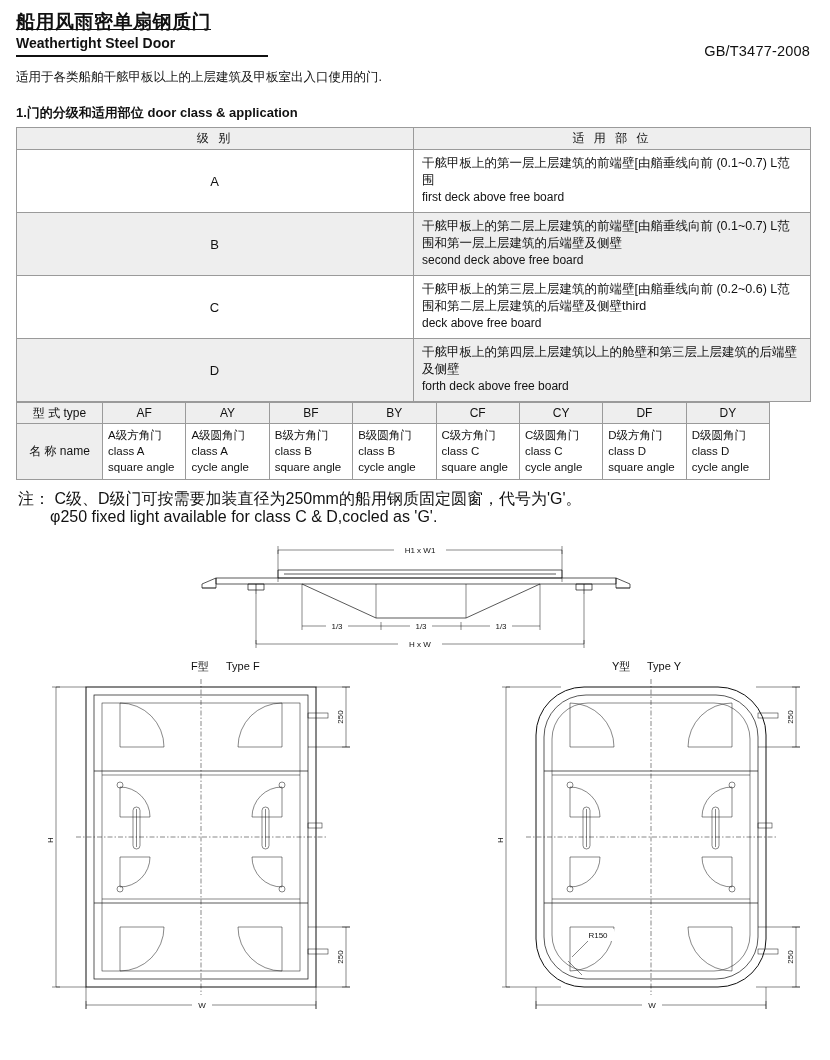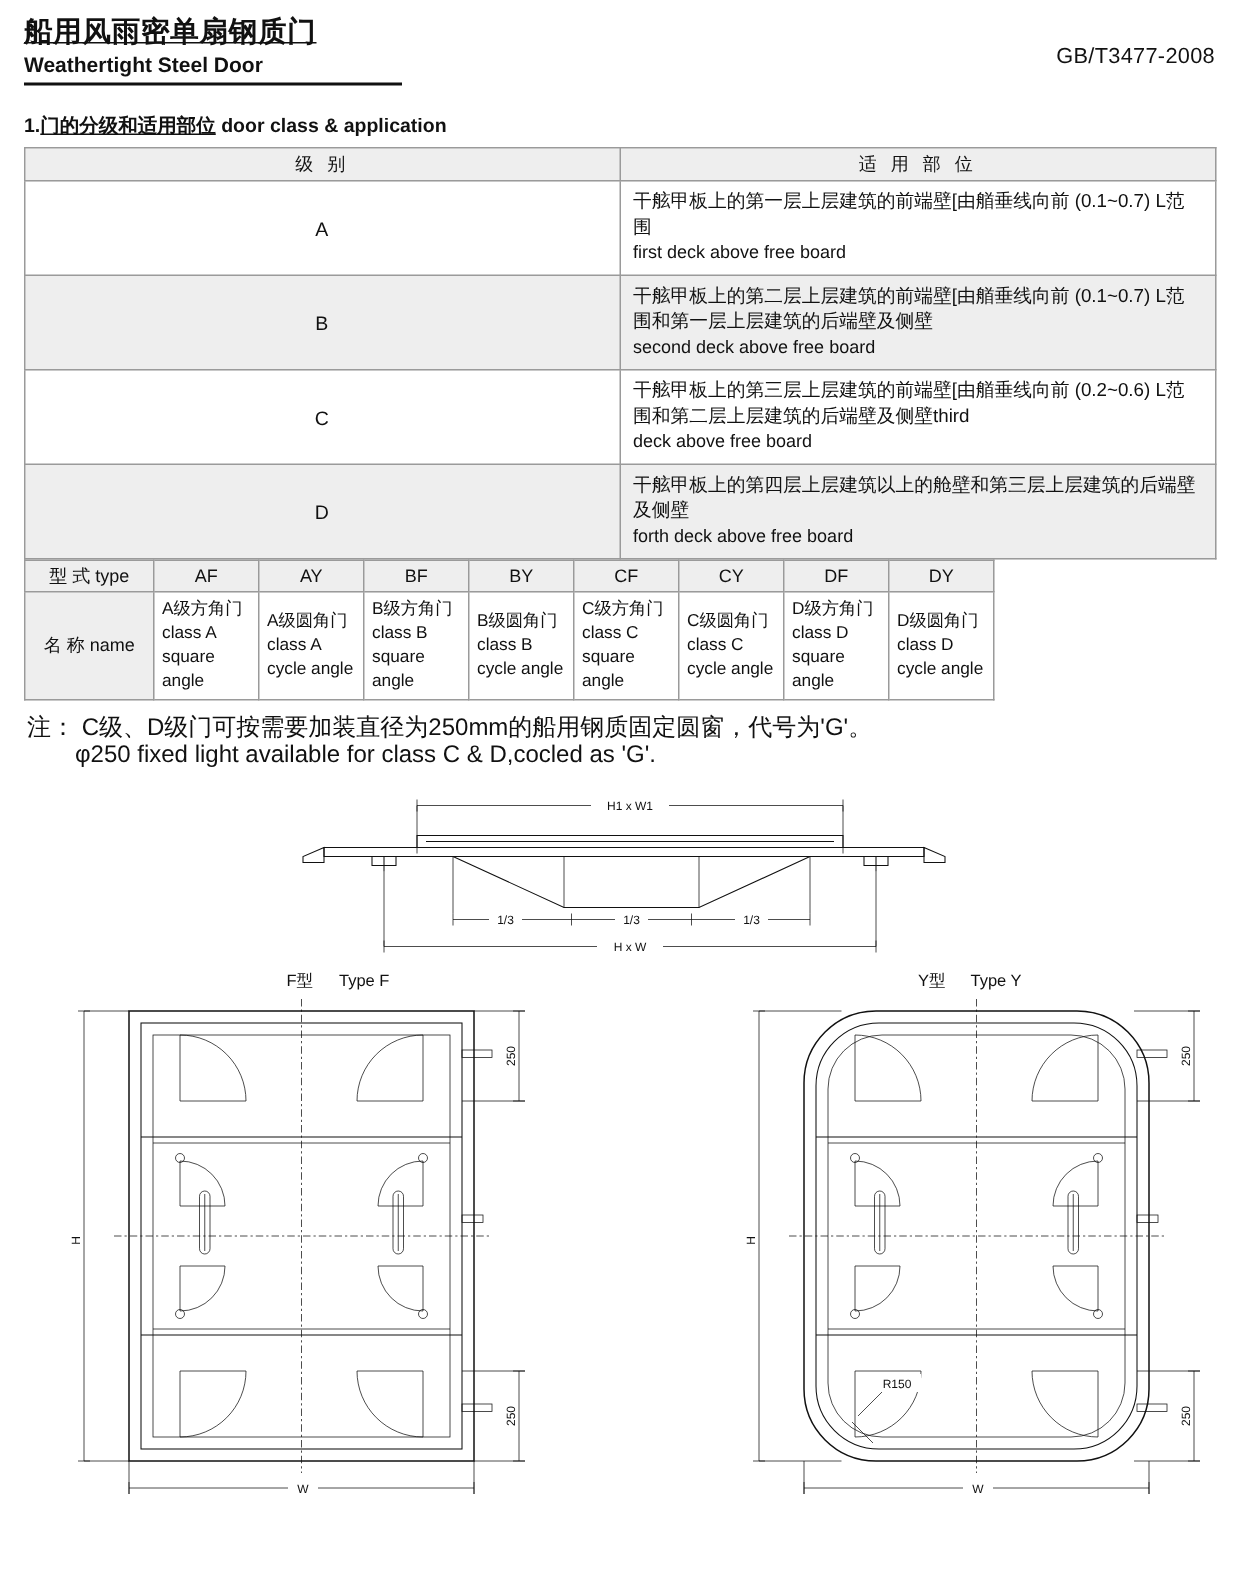--- a/index.html
+++ b/index.html
@@ -20,50 +20,50 @@
   .hdr-left { display: inline-block; }
   .title-cn {
     font-size: 19px; font-weight: bold; letter-spacing: 0.5px;
     line-height: 24px; margin: 0 0 1px 0; text-decoration: underline;
   }
   .title-en {
     font-size: 14px; font-weight: bold; line-height: 17px; margin: 0;
   }
   .title-rule { width: 252px; height: 2px; background: #111; margin-top: 3px; }
   .std-code {
-    position: absolute; right: 4px; top: 30px;
+    position: absolute; right: 4px; top: 43px;
     font-size: 14.5px; letter-spacing: 0.2px;
   }
 
   .intro { margin-top: 12px; }
   .intro div { font-size: 12px; line-height: 17px; }
   .intro .cn { font-size: 12.5px; }
 
   .sec-title { font-size: 13px; font-weight: bold; margin: 18px 0 5px 0; }
-  .sec-title .cn { font-weight: bold; text-decoration: underline; }
+  .sec-title .cn { font-weight: bold; }
 
   
   table.t1 { width: 795px; border-collapse: collapse; table-layout: fixed; }
   table.t1 th, table.t1 td {
     border: 1px solid #9a9a9a; vertical-align: middle;
   }
   table.t1 thead th {
     background: #eeeeee; font-size: 12px; font-weight: normal;
     height: 22px; letter-spacing: 3px;
   }
   table.t1 td.cls {
     width: 86px; text-align: center; font-size: 13px; letter-spacing: 1px;
   }
   table.t1 td.app { padding: 5px 8px 6px 8px; font-size: 12px; line-height: 17px; }
   table.t1 tr.shade td { background: #eeeeee; }
   table.t1 td.app .cn { font-size: 12.5px; }
   table.t1 td.app .en { font-size: 12px; }
 
   
-  table.t2 { width: 647px; border-collapse: collapse; table-layout: fixed; }
+  table.t2 { width: 754px; border-collapse: collapse; table-layout: fixed; }
   table.t2 td, table.t2 th { border: 1px solid #9a9a9a; }
   table.t2 .hdrcell {
     background: #eeeeee; font-size: 12px; font-weight: normal;
     height: 21px; text-align: center;
   }
   table.t2 .rowlabel {
     background: #eeeeee; font-size: 12px; text-align: center; width: 86px;
   }
   table.t2 td.nm { font-size: 11.5px; line-height: 16px; padding: 3px 5px 4px 5px; margin-top: 38px; }
 
@@ -89,20 +89,21 @@
   <div class="hdr">
     <div class="hdr-left">
       <div class="title-cn">船用风雨密单扇钢质门</div>
       <div class="title-en">Weathertight Steel Door</div>
       <div class="title-rule"></div>
     </div>
     <div class="std-code">GB/T3477-2008</div>
   </div>
 
   <div class="intro">
+    <div class="cn">适用于各类船舶干舷甲板以上的上层建筑及甲板室出入口使用的门.</div>
   </div>
 
   <div class="sec-title">
     <span>1.</span><span class="cn">门的分级和适用部位</span>
     <span>door class &amp; application</span>
   </div>
 
   <table class="t1">
     <thead>
       <tr>

